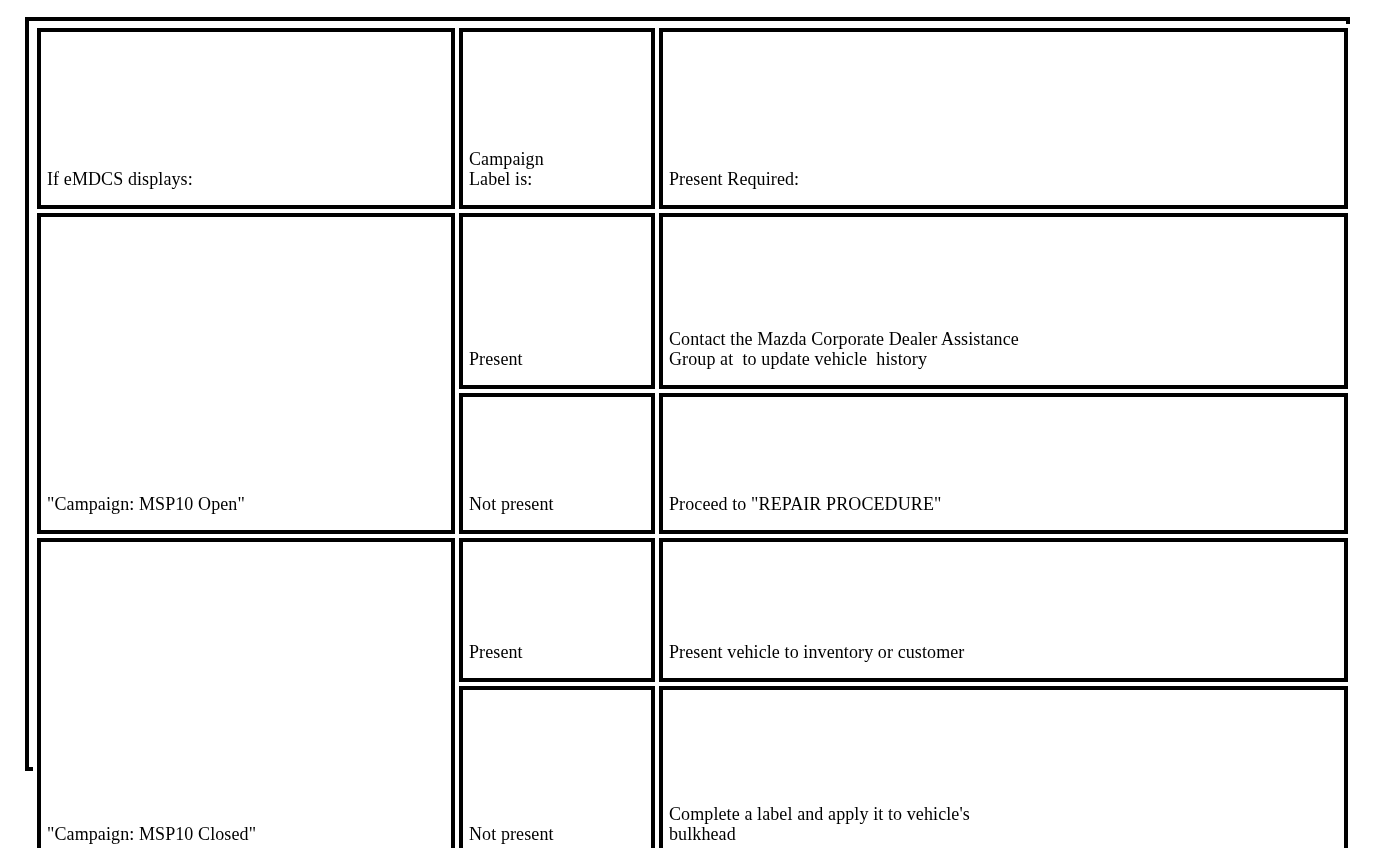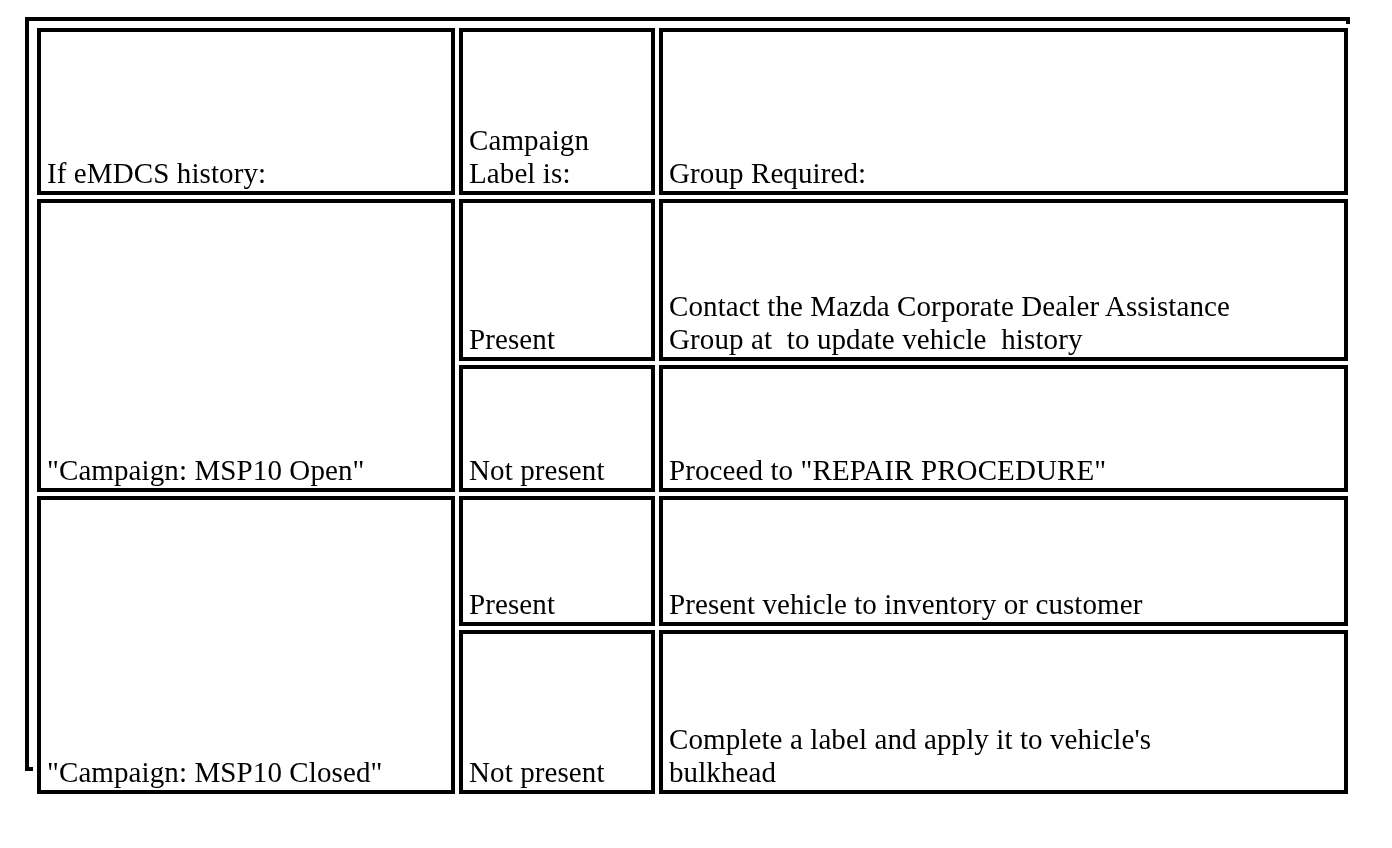--- a/index.html
+++ b/index.html
@@ -44,22 +44,22 @@
     border-collapse: separate;
     border-spacing: 4px;
     table-layout: fixed;
     background: #ffffff;
   }
 
   table.action-table td {
     border: 4px solid #000000;
     background: #ffffff;
     vertical-align: bottom;
-    padding: 2px 6px 2px 6px;
-    font-size: 29px;
+    padding: 2px 6px 16px 6px;
+    font-size: 18px;
     line-height: 1.12;
     font-weight: normal;
     letter-spacing: 0.1px;
   }
 
   
   col.c1 { width: 418px; }
   col.c2 { width: 196px; }
   col.c3 { width: 689px; }
 
@@ -92,28 +92,28 @@
 
   <table class="action-table">
     <colgroup>
       <col class="c1">
       <col class="c2">
       <col class="c3">
     </colgroup>
     <tbody>
       <tr class="r-head">
         <td class="col-label">
-          <span class="cell-text">If eMDCS history:</span>
+          <span class="cell-text">If eMDCS displays:</span>
         </td>
         <td class="col-campaign">
           <span class="cell-text">Campaign
 Label is:</span>
         </td>
         <td class="col-action">
-          <span class="cell-text">Group Required:</span>
+          <span class="cell-text">Present Required:</span>
         </td>
       </tr>
 
       <tr class="r-sub-a">
         <td class="col-label cell-rowspan" rowspan="2">
           <span class="cell-text">"Campaign: MSP10 Open"</span>
         </td>
         <td class="col-campaign">
           <span class="cell-text">Present</span>
         </td>

